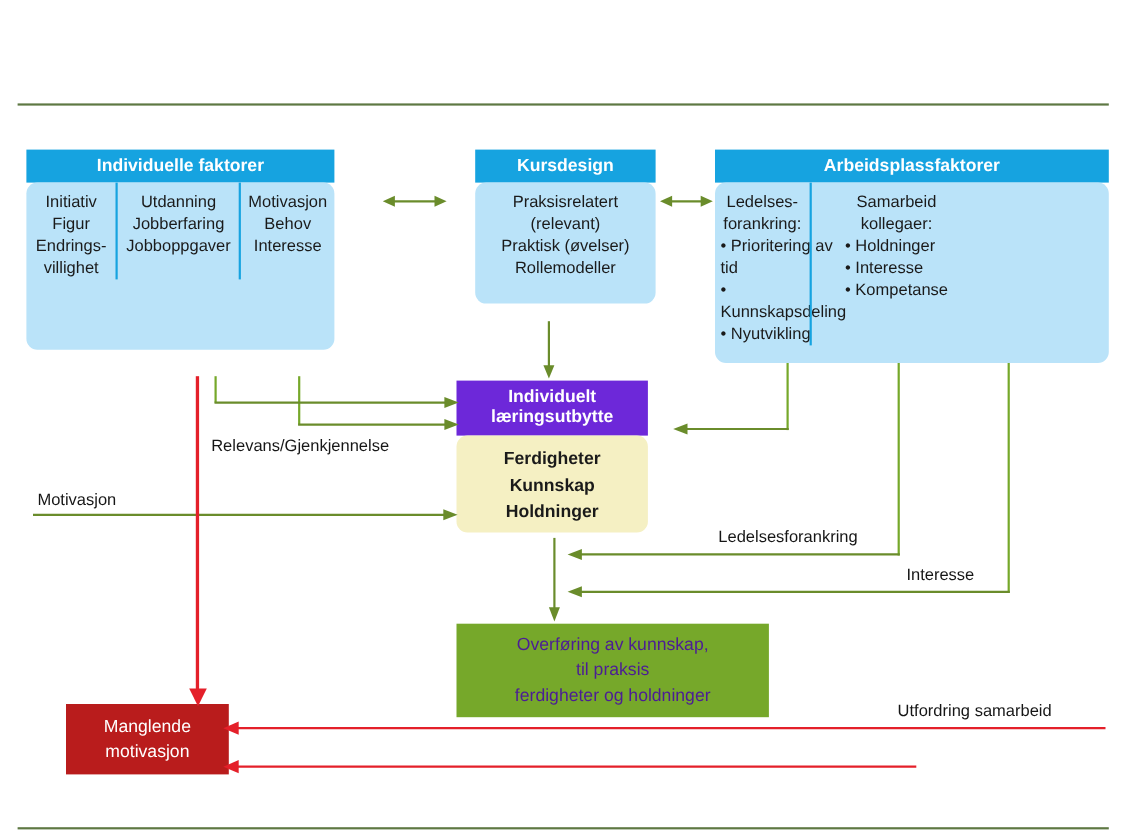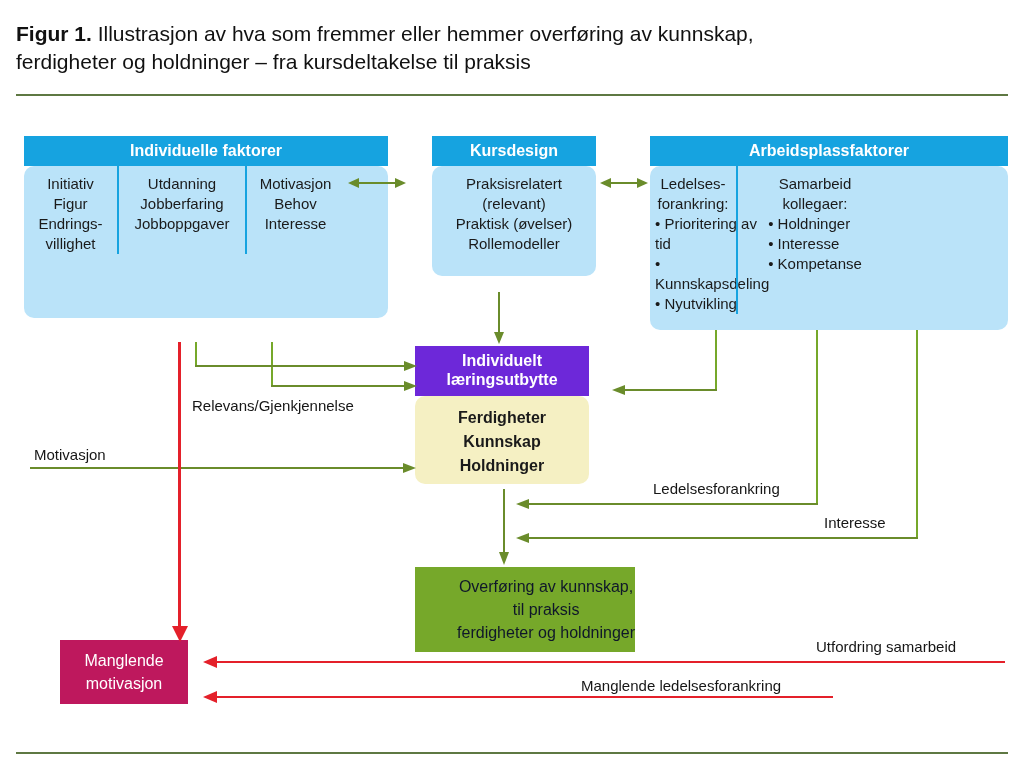--- a/index.html
+++ b/index.html
@@ -43,72 +43,67 @@
   .bbody.blue{background:#BAE3F9;}
   .bbody.cream{background:#F5F0C3;}
 
   .cols{display:flex;width:100%;}
   .col{box-sizing:border-box;padding:8px 5px 0;}
   .col + .col{border-left:2px solid #16A3E0;}
 
   .bullets{text-align:left;display:inline-block;}
 
   
-  #box-individuelle{left:24px;top:136px;width:364px;height:182px;}
+  #box-individuelle{left:24px;top:136px;width:280px;height:182px;}
   #box-individuelle .col:nth-child(1){width:93px;}
   #box-individuelle .col:nth-child(2){width:128px;}
   #box-individuelle .col:nth-child(3){width:99px;}
   #box-individuelle .bbody{height:152px;}
 
   #box-kursdesign{left:408px;top:136px;width:188px;height:140px;padding-left:24px;}
   #box-kursdesign .bbody{height:110px;padding:8px 4px 0;}
 
   #box-arbeids{left:650px;top:136px;width:358px;height:194px;}
   #box-arbeids .col:nth-child(1){width:86px;}
   #box-arbeids .col:nth-child(2){width:156px;}
   #box-arbeids .col:nth-child(3){width:116px;}
   #box-arbeids .bbody{height:164px;}
 
   #box-laering{left:415px;top:346px;width:174px;height:138px;}
   #box-laering .bbody{height:88px;padding:10px 4px 0;font-size:16px;line-height:24px;font-weight:600;}
 
   #box-overforing{
-    left:415px;top:567px;width:220px;height:85px;
-    background:#76A82A;color:#0f172a;
-    display:flex;align-items:center;justify-content:flex-end;text-align:center;
+    left:415px;top:567px;width:284px;height:85px;
+    background:#76A82A;color:#4c1d95;
+    display:flex;align-items:center;justify-content:center;text-align:center;
     font-size:16px;line-height:23px;
   }
   #box-redbox{
-    left:60px;top:640px;width:128px;height:64px;
-    background:#be185d;color:#fff;
+    left:60px;top:640px;width:148px;height:64px;
+    background:#b91c1c;color:#fff;
     display:flex;align-items:center;justify-content:center;text-align:center;
     font-size:16px;line-height:23px;
   }
 
   
   .ln{position:absolute;background:#76A82A;}
   .ln.red{background:#E4202A;}
   .v{width:2px;}
 
   svg.arrow{position:absolute;overflow:visible;}
 
   
   .lbl{position:absolute;font-size:15px;line-height:20px;color:#161616;white-space:nowrap;}
   .lbl.two{white-space:normal;}
 </style>
 </head>
 <body>
 
 <div id="root">
 
-  <div class="title">
-    <span class="strong">Figur 1.</span>
-    <span>Illustrasjon av hva som fremmer eller hemmer overføring av kunnskap,</span><br>
-    <span>ferdigheter og holdninger – fra kursdeltakelse til praksis</span>
-  </div>
   <div class="rule-top"></div>
   <div class="rule-bottom"></div>
 
   <div class="box" id="box-individuelle">
     <div class="bhead blue">Individuelle faktorer</div>
     <div class="bbody blue">
       <div class="cols">
         <div class="col">
           <div>Initiativ</div>
           <div>Figur</div>
@@ -267,15 +262,14 @@
 
   <div class="lbl" style="left:34px;top:445px;">Motivasjon</div>
 
 
   <div class="lbl" style="left:653px;top:479px;">Ledelsesforankring</div>
 
   <div class="lbl" style="left:824px;top:513px;">Interesse</div>
 
   <div class="lbl" style="left:816px;top:637px;">Utfordring samarbeid</div>
 
-  <div class="lbl" style="left:581px;top:676px;">Manglende ledelsesforankring</div>
 
 </div>
 
 </body></html>

